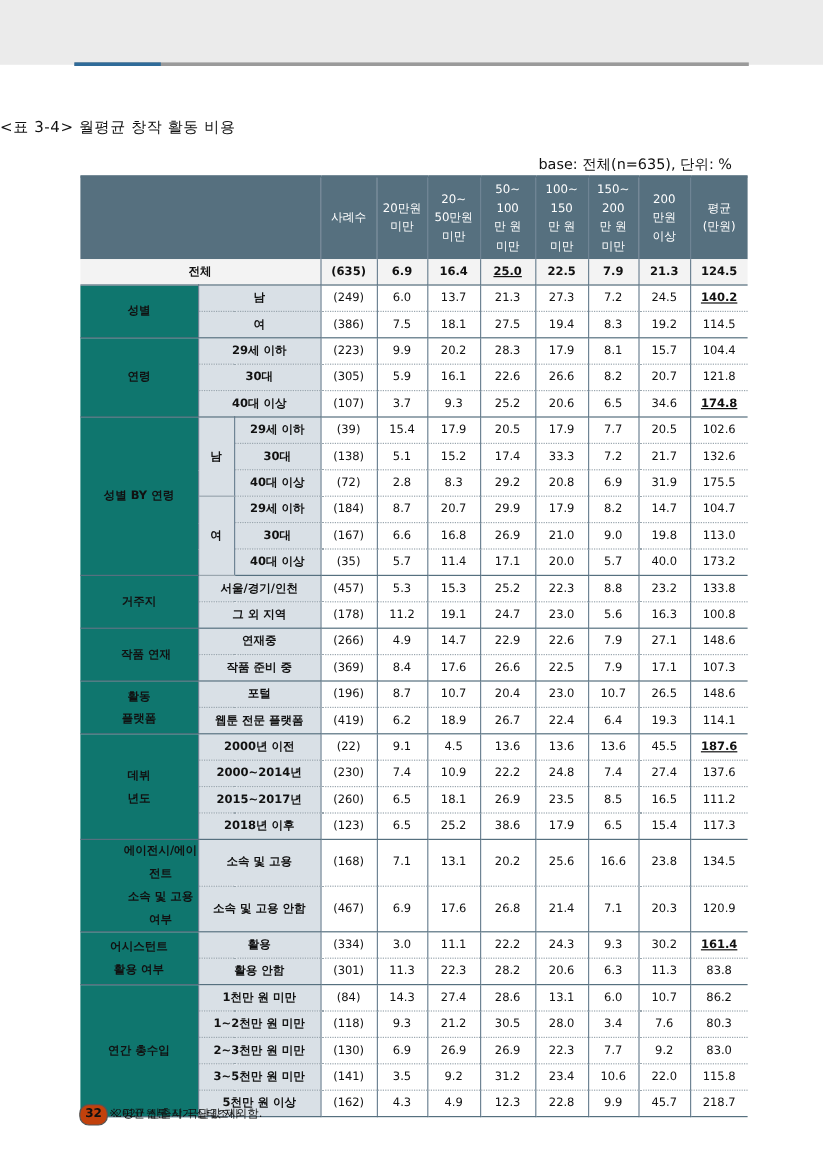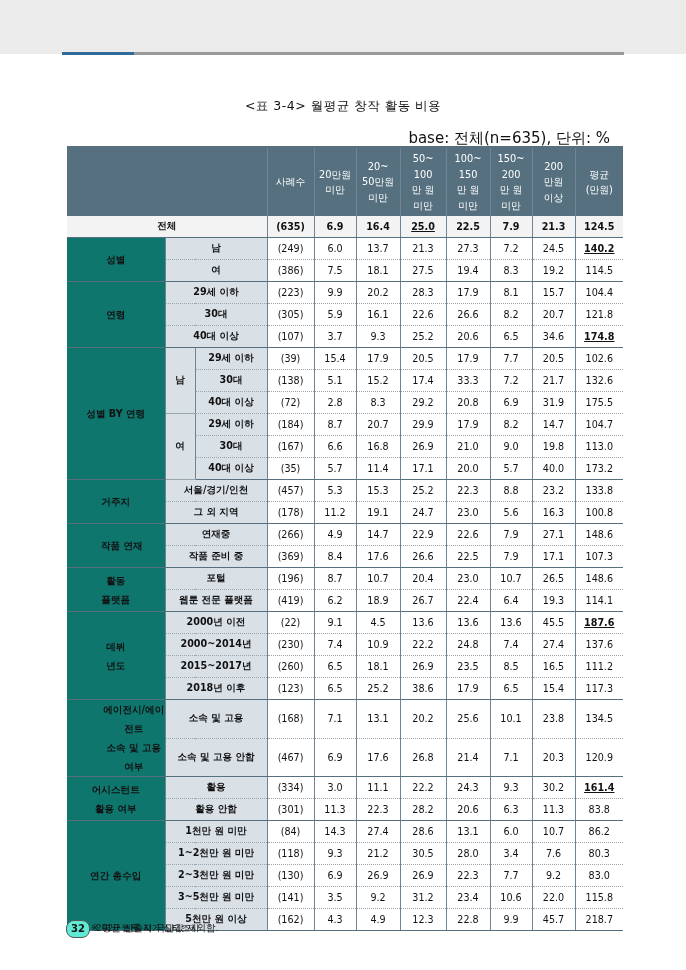--- a/index.html
+++ b/index.html
@@ -6,25 +6,25 @@
   body {
     width:686px; height:970px; position:relative; overflow:hidden;
     background:#ffffff;
     font-family:"DejaVu Sans", "Liberation Sans", sans-serif;
     color:#111;
   }
   .topband { position:absolute; left:0; top:0; width:686px; height:54px; background:#ebebeb; }
   .rule-gray { position:absolute; left:62px; top:52px; width:562px; height:3px; background:#9a9a9a; }
   .rule-blue { position:absolute; left:62px; top:52px; width:72px; height:3px; background:#2f6b99; }
   .title {
-    position:absolute; left:0; top:98px; width:686px; text-align:center;
+    position:absolute; left:0; top:98px; width:686px; text-align:left;
     font-size:12.5px; letter-spacing:0.5px; color:#111;
   }
   .base {
-    position:absolute; right:76px; top:129px; font-size:15px; color:#111;
+    position:absolute; right:76px; top:129px; font-size:12px; color:#111;
   }
   table.t {
     position:absolute; left:67px; top:146px; width:556px;
     border-collapse:collapse; table-layout:fixed;
     font-size:9.6px;
   }
   table.t td, table.t th {
     padding:0; text-align:center; vertical-align:middle; white-space:nowrap;
     border-left:1px solid #6f8494; border-right:1px solid #6f8494;
   }
@@ -41,21 +41,21 @@
   td.sub { background:#d9e0e6; font-weight:bold; }
   td.sex { background:#d9e0e6; font-weight:bold; }
   tr.last td { border-bottom:1px solid #56707f !important; }
   td.num { color:#111; }
   td.u { text-decoration:underline; font-weight:bold; }
   td.first { border-left:none !important; }
   td.endc, th.endc { border-right:none !important; }
   .foot-note { position:absolute; left:72px; top:922px; font-size:9.5px; color:#111;margin-left:19px; }
   .pageno {
     position:absolute; left:66px; top:920px; width:22px; height:16px;
-    border:1.5px solid #555; border-radius:8px; background:#5eead4;
+    border:1.5px solid #555; border-radius:8px; background:#c2410c;
     font-size:10px; font-weight:bold; text-align:center; line-height:16px; color:#111;
   }
   .pubtitle { position:absolute; left:96px; top:922px; font-size:9px; color:#111; font-family:"DejaVu Serif", serif; }
 </style>
 </head>
 <body>
 
 <div class="topband"></div>
 <div class="rule-gray"></div>
 <div class="rule-blue"></div>
@@ -283,21 +283,21 @@
         <td class="num">(369)</td>
         <td class="num">8.4</td>
         <td class="num">17.6</td>
         <td class="num">26.6</td>
         <td class="num">22.5</td>
         <td class="num">7.9</td>
         <td class="num">17.1</td>
         <td class="num endc">107.3</td>
       </tr>
       <tr>
-        <td rowspan="2" class="grp first" style="white-space: pre-line;">활동
+        <td rowspan="2" class="grp first" style="white-space: pre-line; font-family: Liberation Mono, monospace;">활동
 플랫폼</td>
         <td colspan="2" class="sub">포털</td>
         <td class="num">(196)</td>
         <td class="num">8.7</td>
         <td class="num">10.7</td>
         <td class="num">20.4</td>
         <td class="num">23.0</td>
         <td class="num">10.7</td>
         <td class="num">26.5</td>
         <td class="num endc">148.6</td>
@@ -361,21 +361,21 @@
       </tr>
       <tr>
         <td rowspan="2" class="grp first" style="white-space: pre-line; padding-left: 36px;">에이전시/에이전트
 소속 및 고용 여부</td>
         <td colspan="2" class="sub">소속 및 고용</td>
         <td class="num">(168)</td>
         <td class="num">7.1</td>
         <td class="num">13.1</td>
         <td class="num">20.2</td>
         <td class="num">25.6</td>
-        <td class="num">10.1</td>
+        <td class="num">16.6</td>
         <td class="num">23.8</td>
         <td class="num endc">134.5</td>
       </tr>
       <tr class="last">
         <td colspan="2" class="sub">소속 및 고용 안함</td>
         <td class="num">(467)</td>
         <td class="num">6.9</td>
         <td class="num">17.6</td>
         <td class="num">26.8</td>
         <td class="num">21.4</td>

